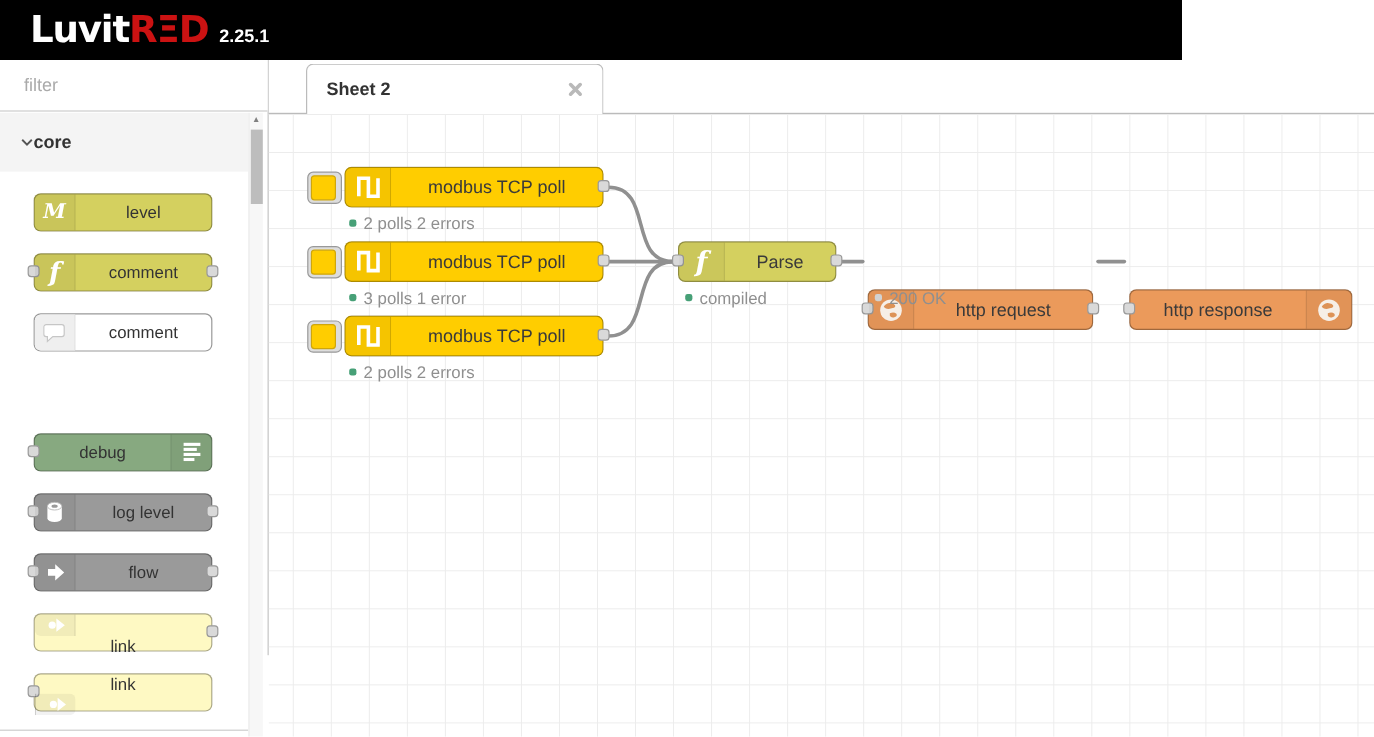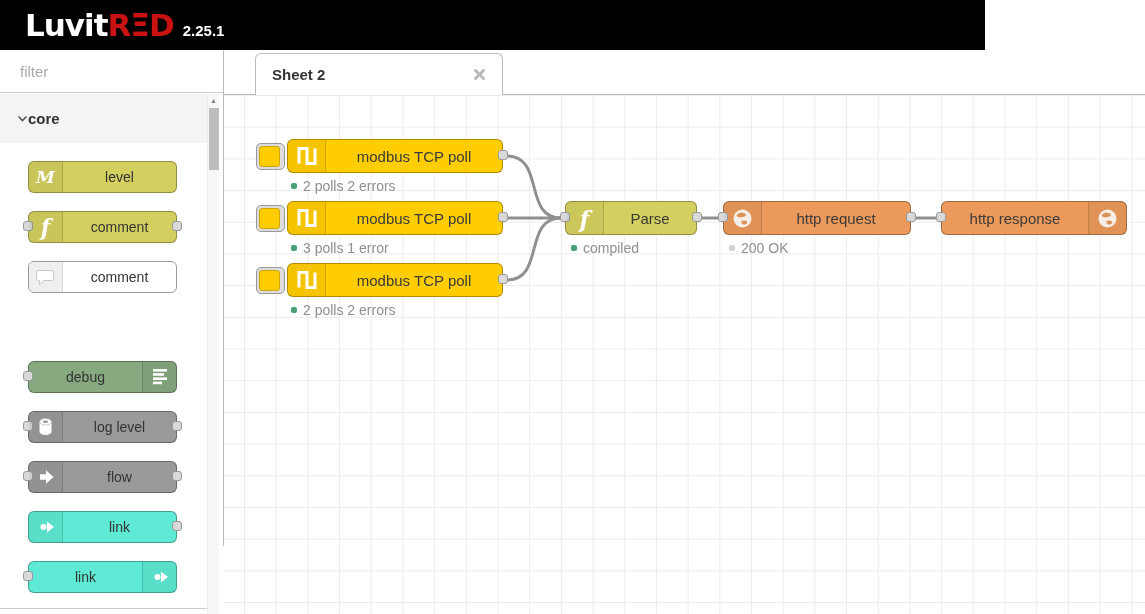--- a/index.html
+++ b/index.html
@@ -39,23 +39,23 @@
     background:rgba(0,0,0,0.05); flex:none; }
   .picon.side-left  { border-right:1px solid rgba(0,0,0,0.15); border-radius:5px 0 0 5px; }
   .picon.side-right { border-left:1px solid rgba(0,0,0,0.15); border-radius:0 5px 5px 0; order:2; }
   .plabel { flex:1; display:flex; align-items:center; justify-content:center;
     font-size:14px; color:#333; }
   .c-khaki  { background:#d4d05f; }
   .c-white  { background:#ffffff; border-color:#999;justify-content:center; }
   .c-white .picon { background:#efefef; border-right-color:#d8d8d8; }
   .c-green  { background:#87a980; }
   .c-gray   { background:#9a9a9a;justify-content:center; }
-  .c-light  { background:#5eead4; }
+  .c-light  { background:#fef9c3;flex-direction:column; }
   .c-yellow { background:#ffcd00; }
-  .c-orange { background:#eb9a5b; }
+  .c-orange { background:#eb9a5b;margin-top:40px; }
 
   .port { position:absolute; width:10px; height:10px; background:#d9d9d9; border:1px solid #999;
     border-radius:3px; top:50%; margin-top:-6px; cursor:crosshair; }
   .port-left  { left:-6px; }
   .port-right { right:-6px; }
 
   .serif-ic { font-family:"DejaVu Serif", serif; font-style:italic; font-weight:bold; color:#fff; }
 
   
   .tabbar { position:absolute; left:224px; top:50px; width:921px; height:45px; background:#fff;

